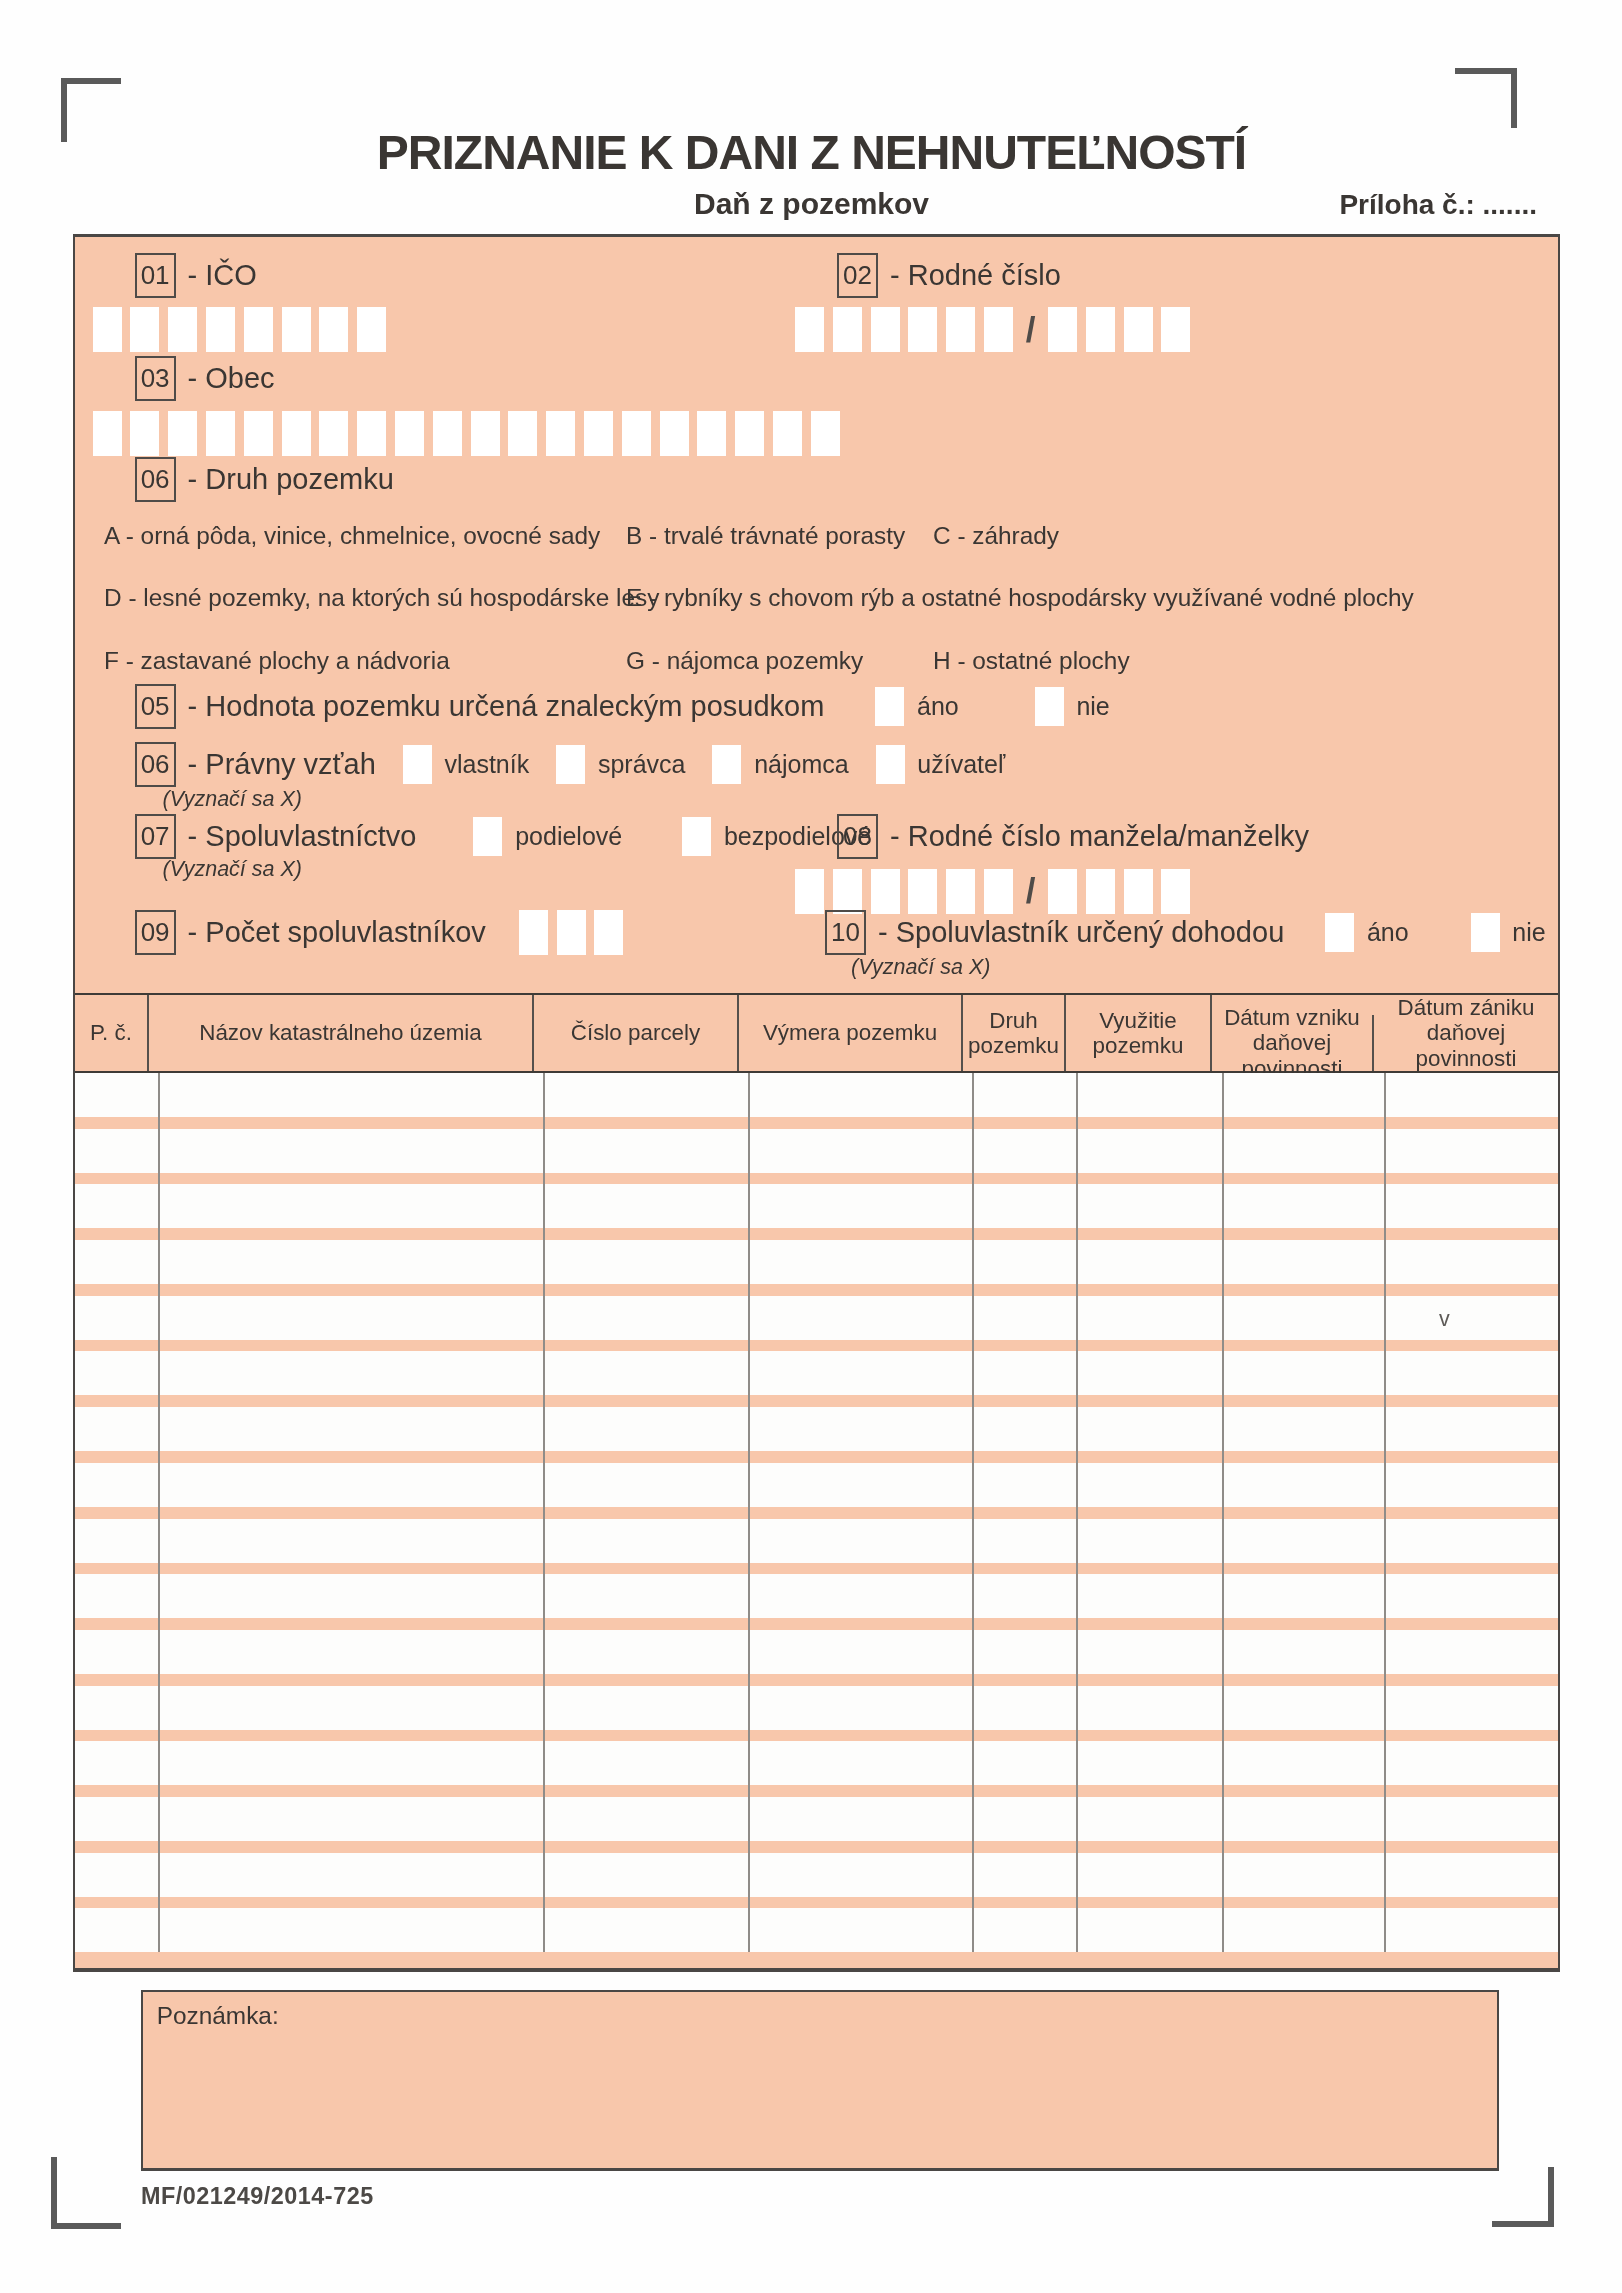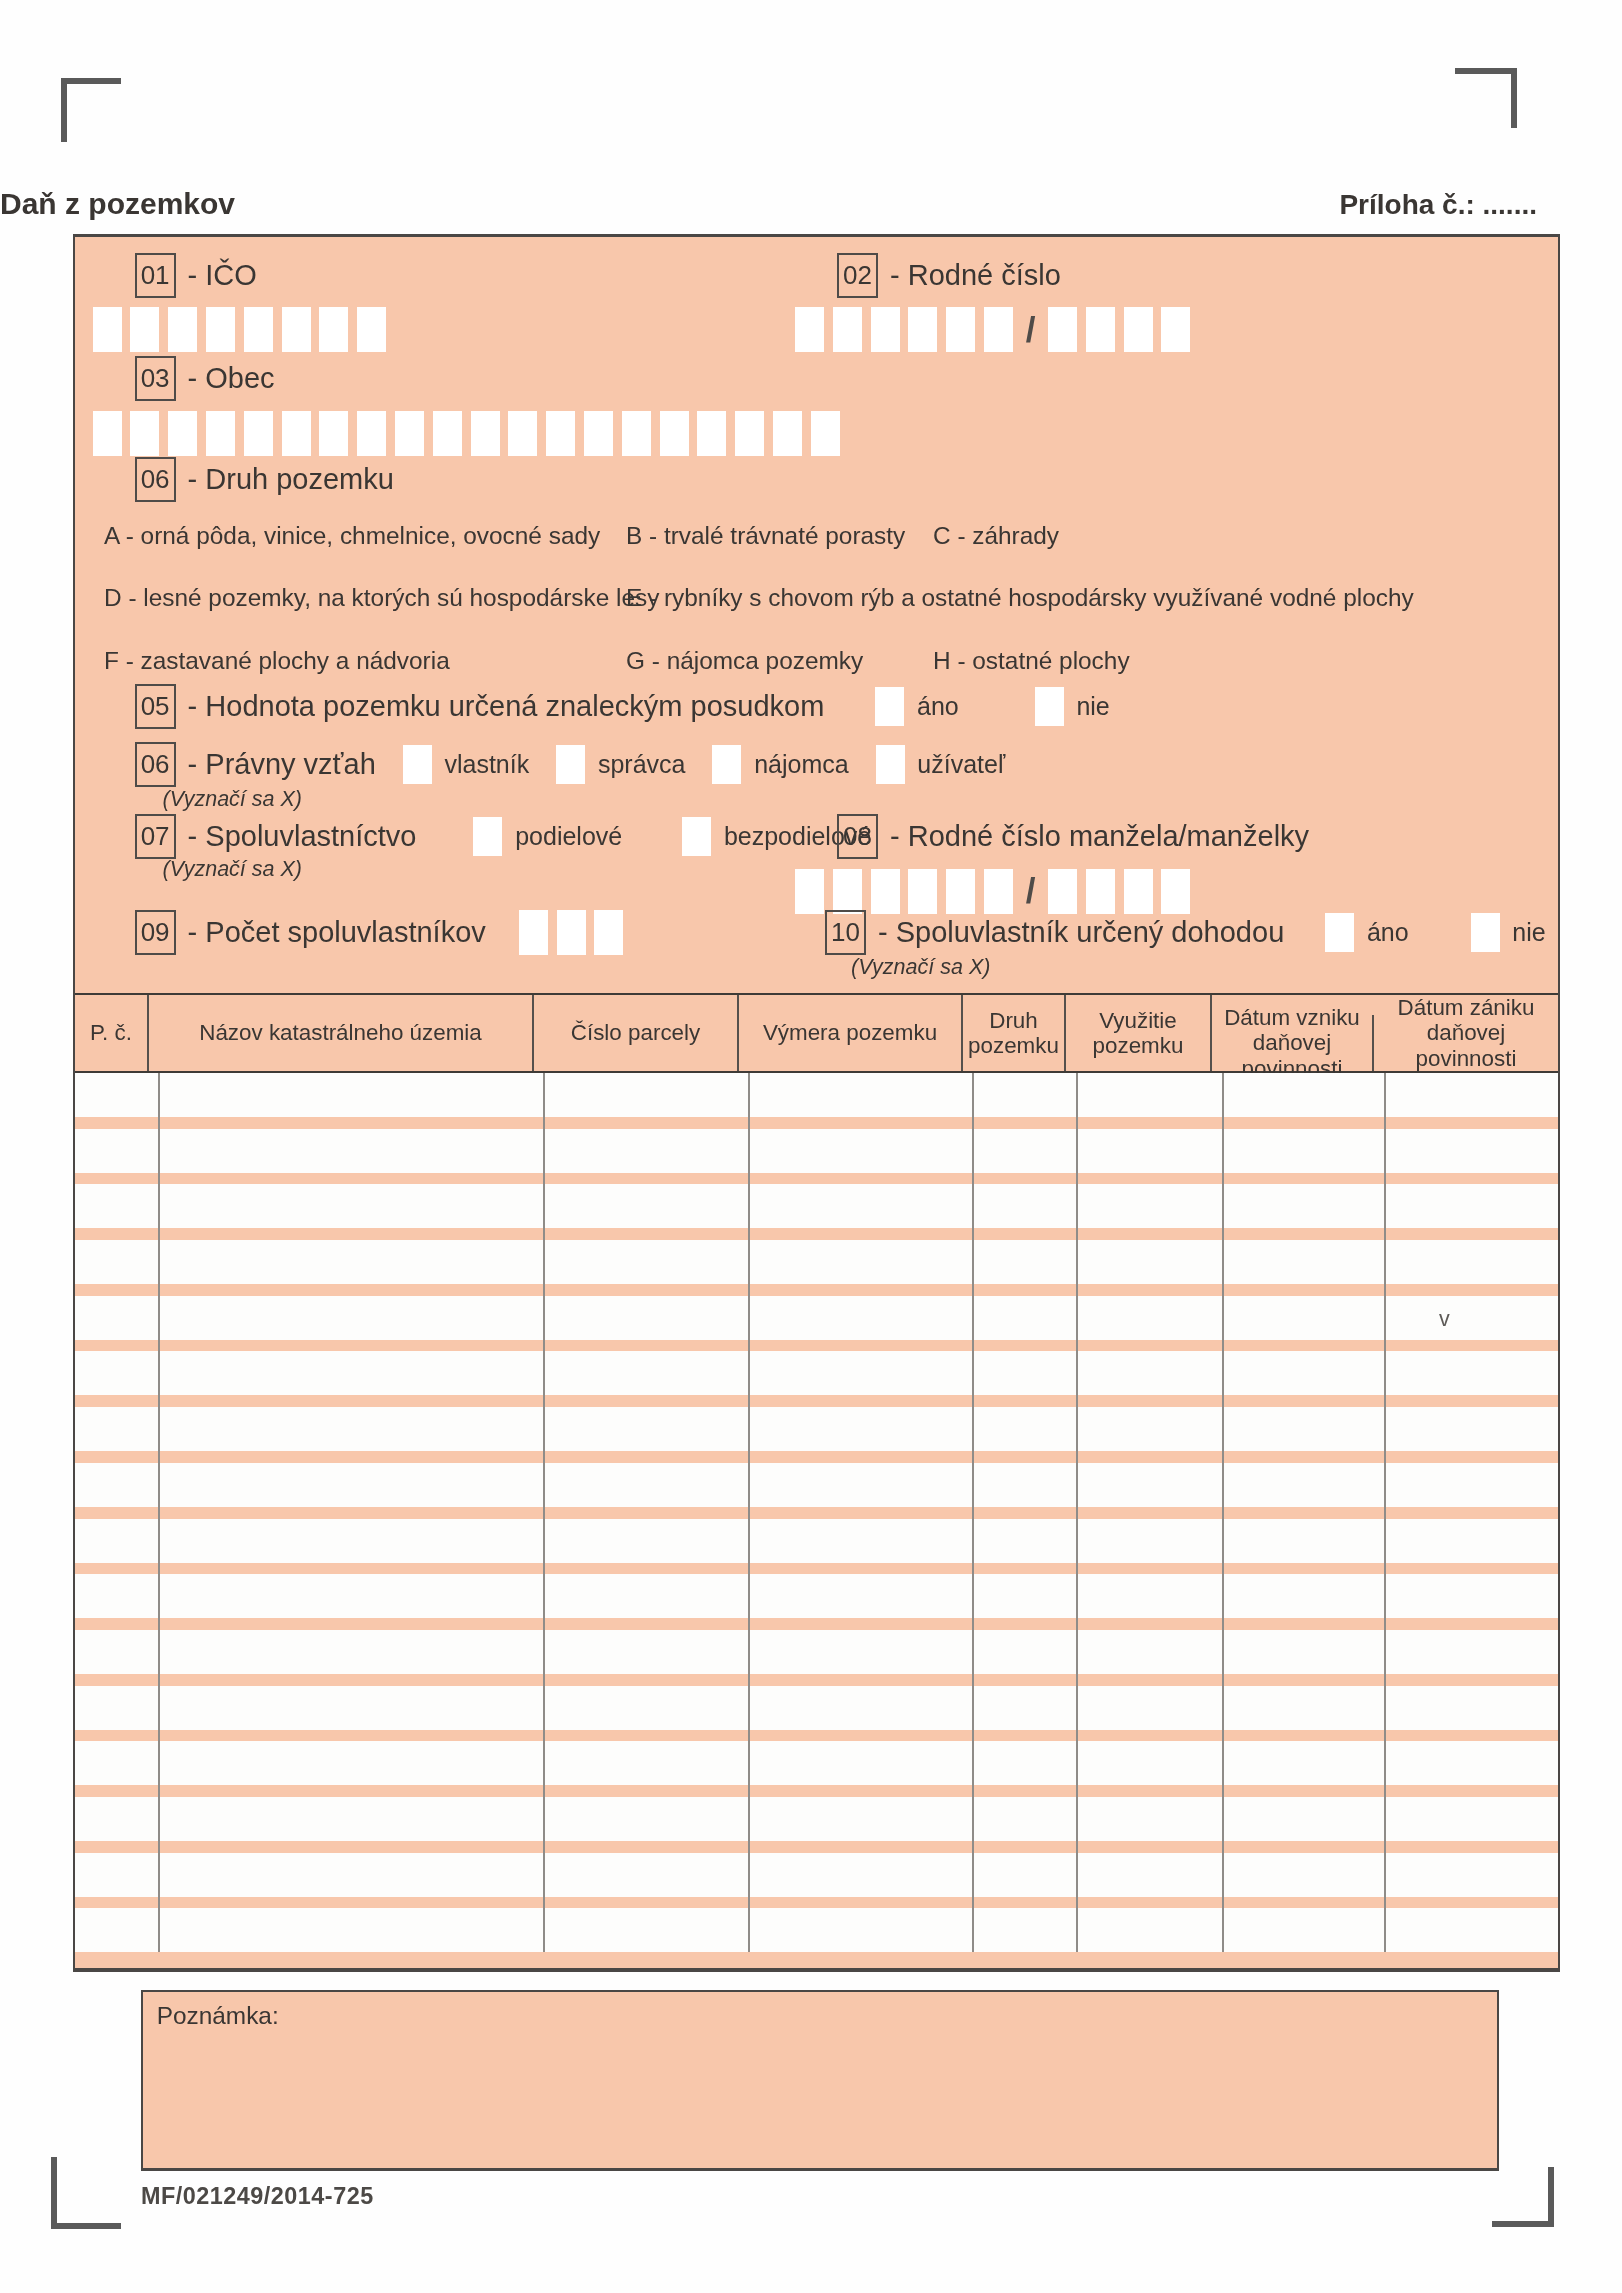--- a/index.html
+++ b/index.html
@@ -16,21 +16,21 @@
   
   .mark{position:absolute;}
   .mark.tl{left:61px;top:78px;width:60px;height:64px;border-top:6.8px solid #5a5a5a;border-left:6.8px solid #5a5a5a;}
   .mark.tr{left:1455px;top:68px;width:62px;height:60px;border-top:6.8px solid #5a5a5a;border-right:6.8px solid #5a5a5a;}
   .mark.bl{left:51px;top:2157px;width:70px;height:72px;border-left:6.8px solid #5a5a5a;border-bottom:6.8px solid #5a5a5a;}
   .mark.br{left:1492px;top:2167px;width:62px;height:60px;border-right:6.8px solid #5a5a5a;border-bottom:6.8px solid #5a5a5a;}
 
   
   .hd-section{position:absolute;top:92px;left:0;width:100%;text-align:center;font-size:29px;font-weight:bold;letter-spacing:0.5px;}
   .hd-title{position:absolute;top:125px;left:0;width:100%;text-align:center;font-size:48px;font-weight:bold;letter-spacing:-1px;}
-  .hd-subtitle{position:absolute;top:187px;left:0;width:100%;text-align:left;font-size:30px;font-weight:bold;}
+  .hd-subtitle{position:absolute;top:187px;left:0;width:100%;text-align:center;font-size:30px;font-weight:bold;}
   .hd-attach{position:absolute;top:189px;right:86px;font-size:28px;font-weight:bold;}
 
   
   .formbox{position:absolute;left:73px;top:234px;width:1487px;height:1738px;background:var(--pink);
            border:2px solid var(--dark);border-top-width:3.9px;border-bottom-width:4.9px;}
   .fblock{position:absolute;}
   .fhead{display:flex;align-items:center;padding-left:42px;}
   .badge{display:inline-flex;align-items:center;justify-content:center;width:41px;height:45px;
          border:2px solid #4f4b48;font-size:26px;flex:none;}
   .flabel{font-size:29px;margin-left:12px;white-space:nowrap;}
@@ -81,20 +81,21 @@
 </head>
 <body>
 
 <div class="page">
 
   <div class="mark tl"></div>
   <div class="mark tr"></div>
   <div class="mark bl"></div>
   <div class="mark br"></div>
 
+  <div class="hd-title">PRIZNANIE K DANI Z NEHNUTEĽNOSTÍ</div>
   <div class="hd-subtitle">Daň z pozemkov</div>
   <div class="hd-attach">Príloha č.: .......</div>
 
   <div class="formbox">
 
     <div class="fblock" style="left:17.6px;top:15.6px;">
       <div class="fhead">
         <span class="badge">01</span>
         <span class="flabel">- IČO</span>
       </div>

